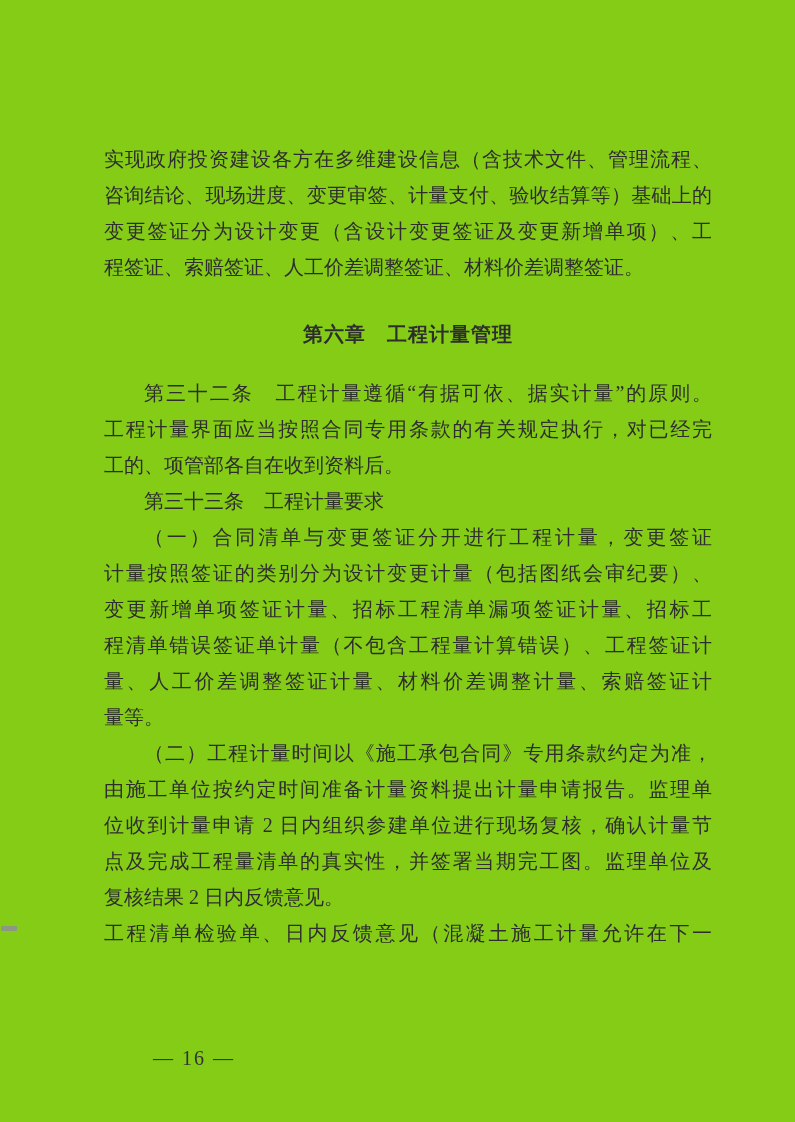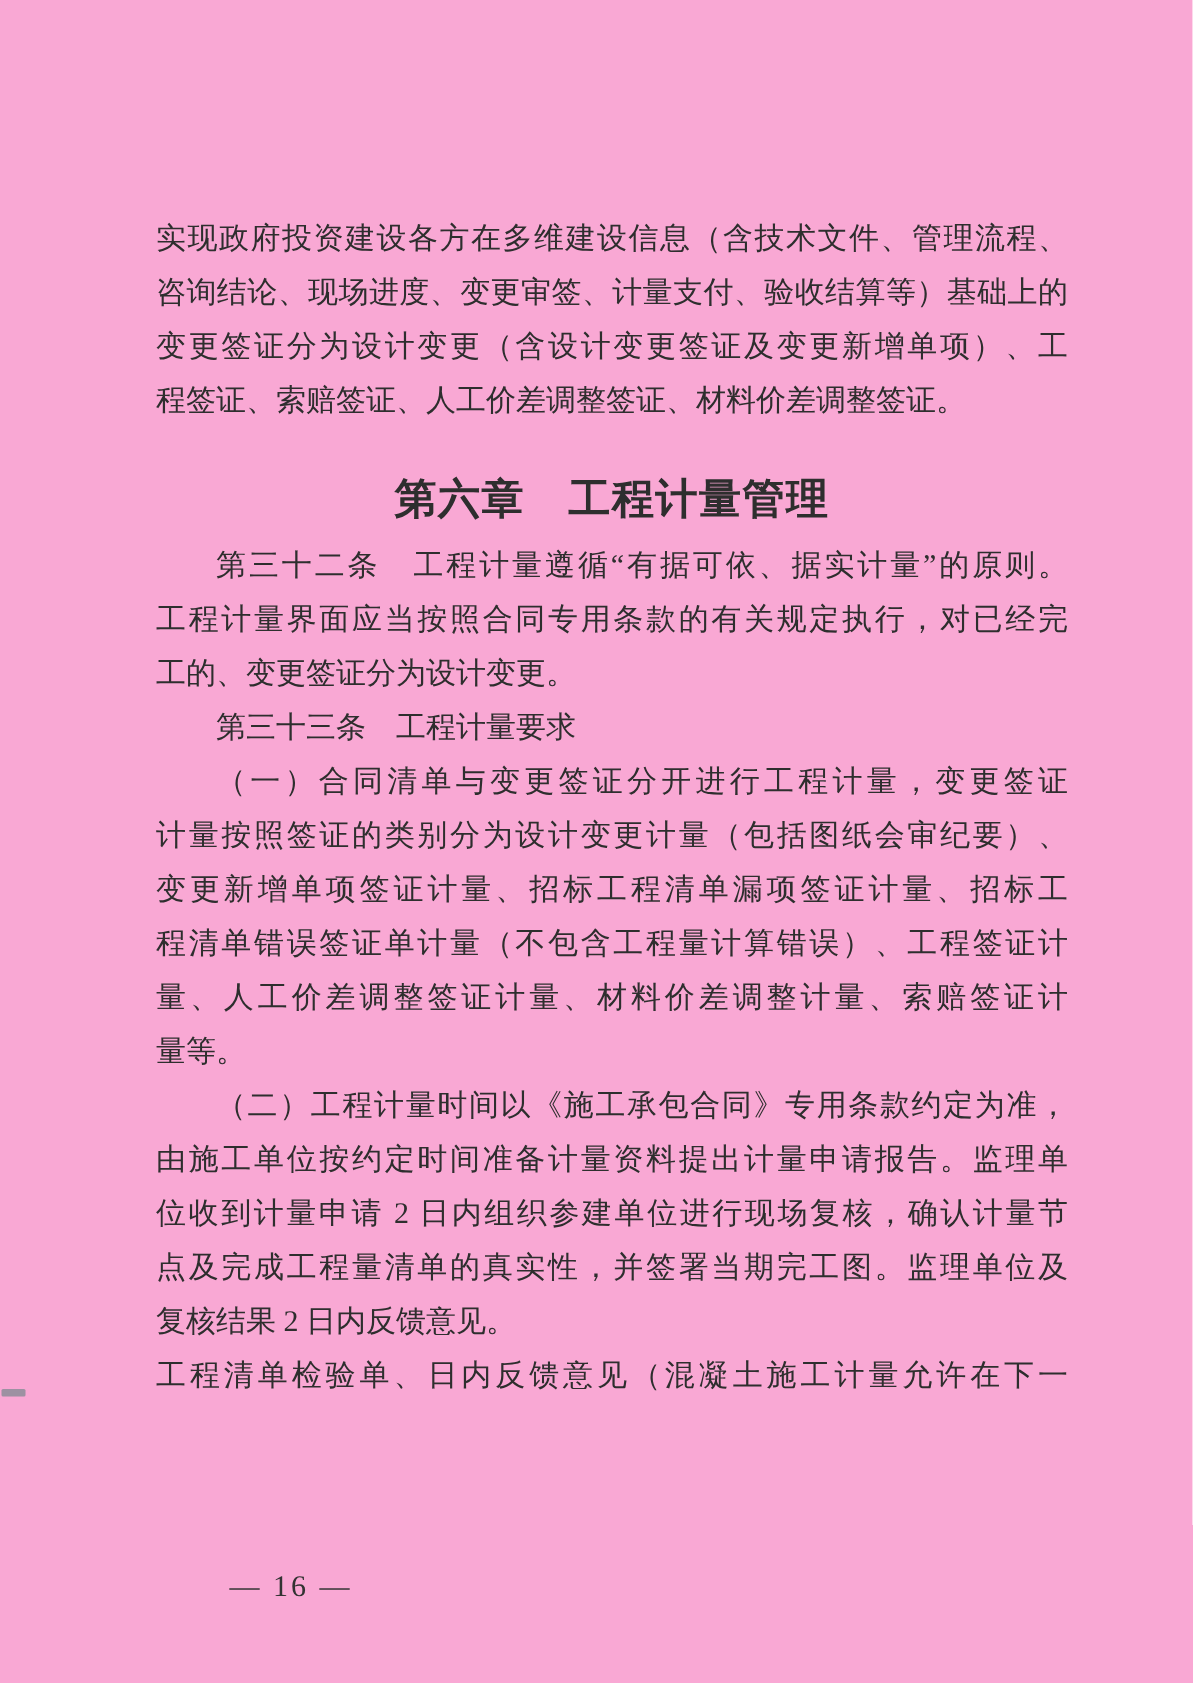--- a/index.html
+++ b/index.html
@@ -4,21 +4,21 @@
 <style>
   html, body {
     margin: 0;
     padding: 0;
     background: #ffffff;
   }
   .page {
     position: relative;
     width: 795px;
     height: 1122px;
-    background: #f9a8d4;
+    background: #84cc16;
     overflow: hidden;
     font-family: "Liberation Serif", "DejaVu Serif", serif;
     color: #2e2e2e;
   }
   .textblock {
     position: absolute;
     left: 104px;
     top: 141px;
     width: 608px;
     font-size: 20px;
@@ -30,24 +30,24 @@
     text-align-last: justify;
   }
   .ln.end {
     text-align-last: left;
   }
   .ln.indent {
     text-indent: 2em;
   }
   .chapter-heading {
     margin-top: 31px;
-    margin-bottom: 7px;
+    margin-bottom: 23px;
     height: 36px;
     line-height: 36px;
-    font-size: 28px;
+    font-size: 20px;
     font-weight: bold;
     text-align: left;
     text-align-last: center;
     letter-spacing: 1px;
   }
   .page-number {
     position: absolute;
     left: 117px;
     top: 1047px;
     font-size: 20px;
@@ -75,21 +75,21 @@
 
     <div class="ln">实现政府投资建设各方在多维建设信息（含技术文件、管理流程、</div>
     <div class="ln">咨询结论、现场进度、变更审签、计量支付、验收结算等）基础上的</div>
     <div class="ln">变更签证分为设计变更（含设计变更签证及变更新增单项）、工</div>
     <div class="ln end">程签证、索赔签证、人工价差调整签证、材料价差调整签证。</div>
 
     <div class="chapter-heading">第六章　工程计量管理</div>
 
     <div class="ln indent">第三十二条　工程计量遵循“有据可依、据实计量”的原则。</div>
     <div class="ln">工程计量界面应当按照合同专用条款的有关规定执行，对已经完</div>
-    <div class="ln end">工的、变更签证分为设计变更。</div>
+    <div class="ln end">工的、项管部各自在收到资料后。</div>
 
     <div class="ln indent end">第三十三条　工程计量要求</div>
 
     <div class="ln indent">（一）合同清单与变更签证分开进行工程计量，变更签证</div>
     <div class="ln">计量按照签证的类别分为设计变更计量（包括图纸会审纪要）、</div>
     <div class="ln">变更新增单项签证计量、招标工程清单漏项签证计量、招标工</div>
     <div class="ln">程清单错误签证单计量（不包含工程量计算错误）、工程签证计</div>
     <div class="ln">量、人工价差调整签证计量、材料价差调整计量、索赔签证计</div>
     <div class="ln end">量等。</div>
 

